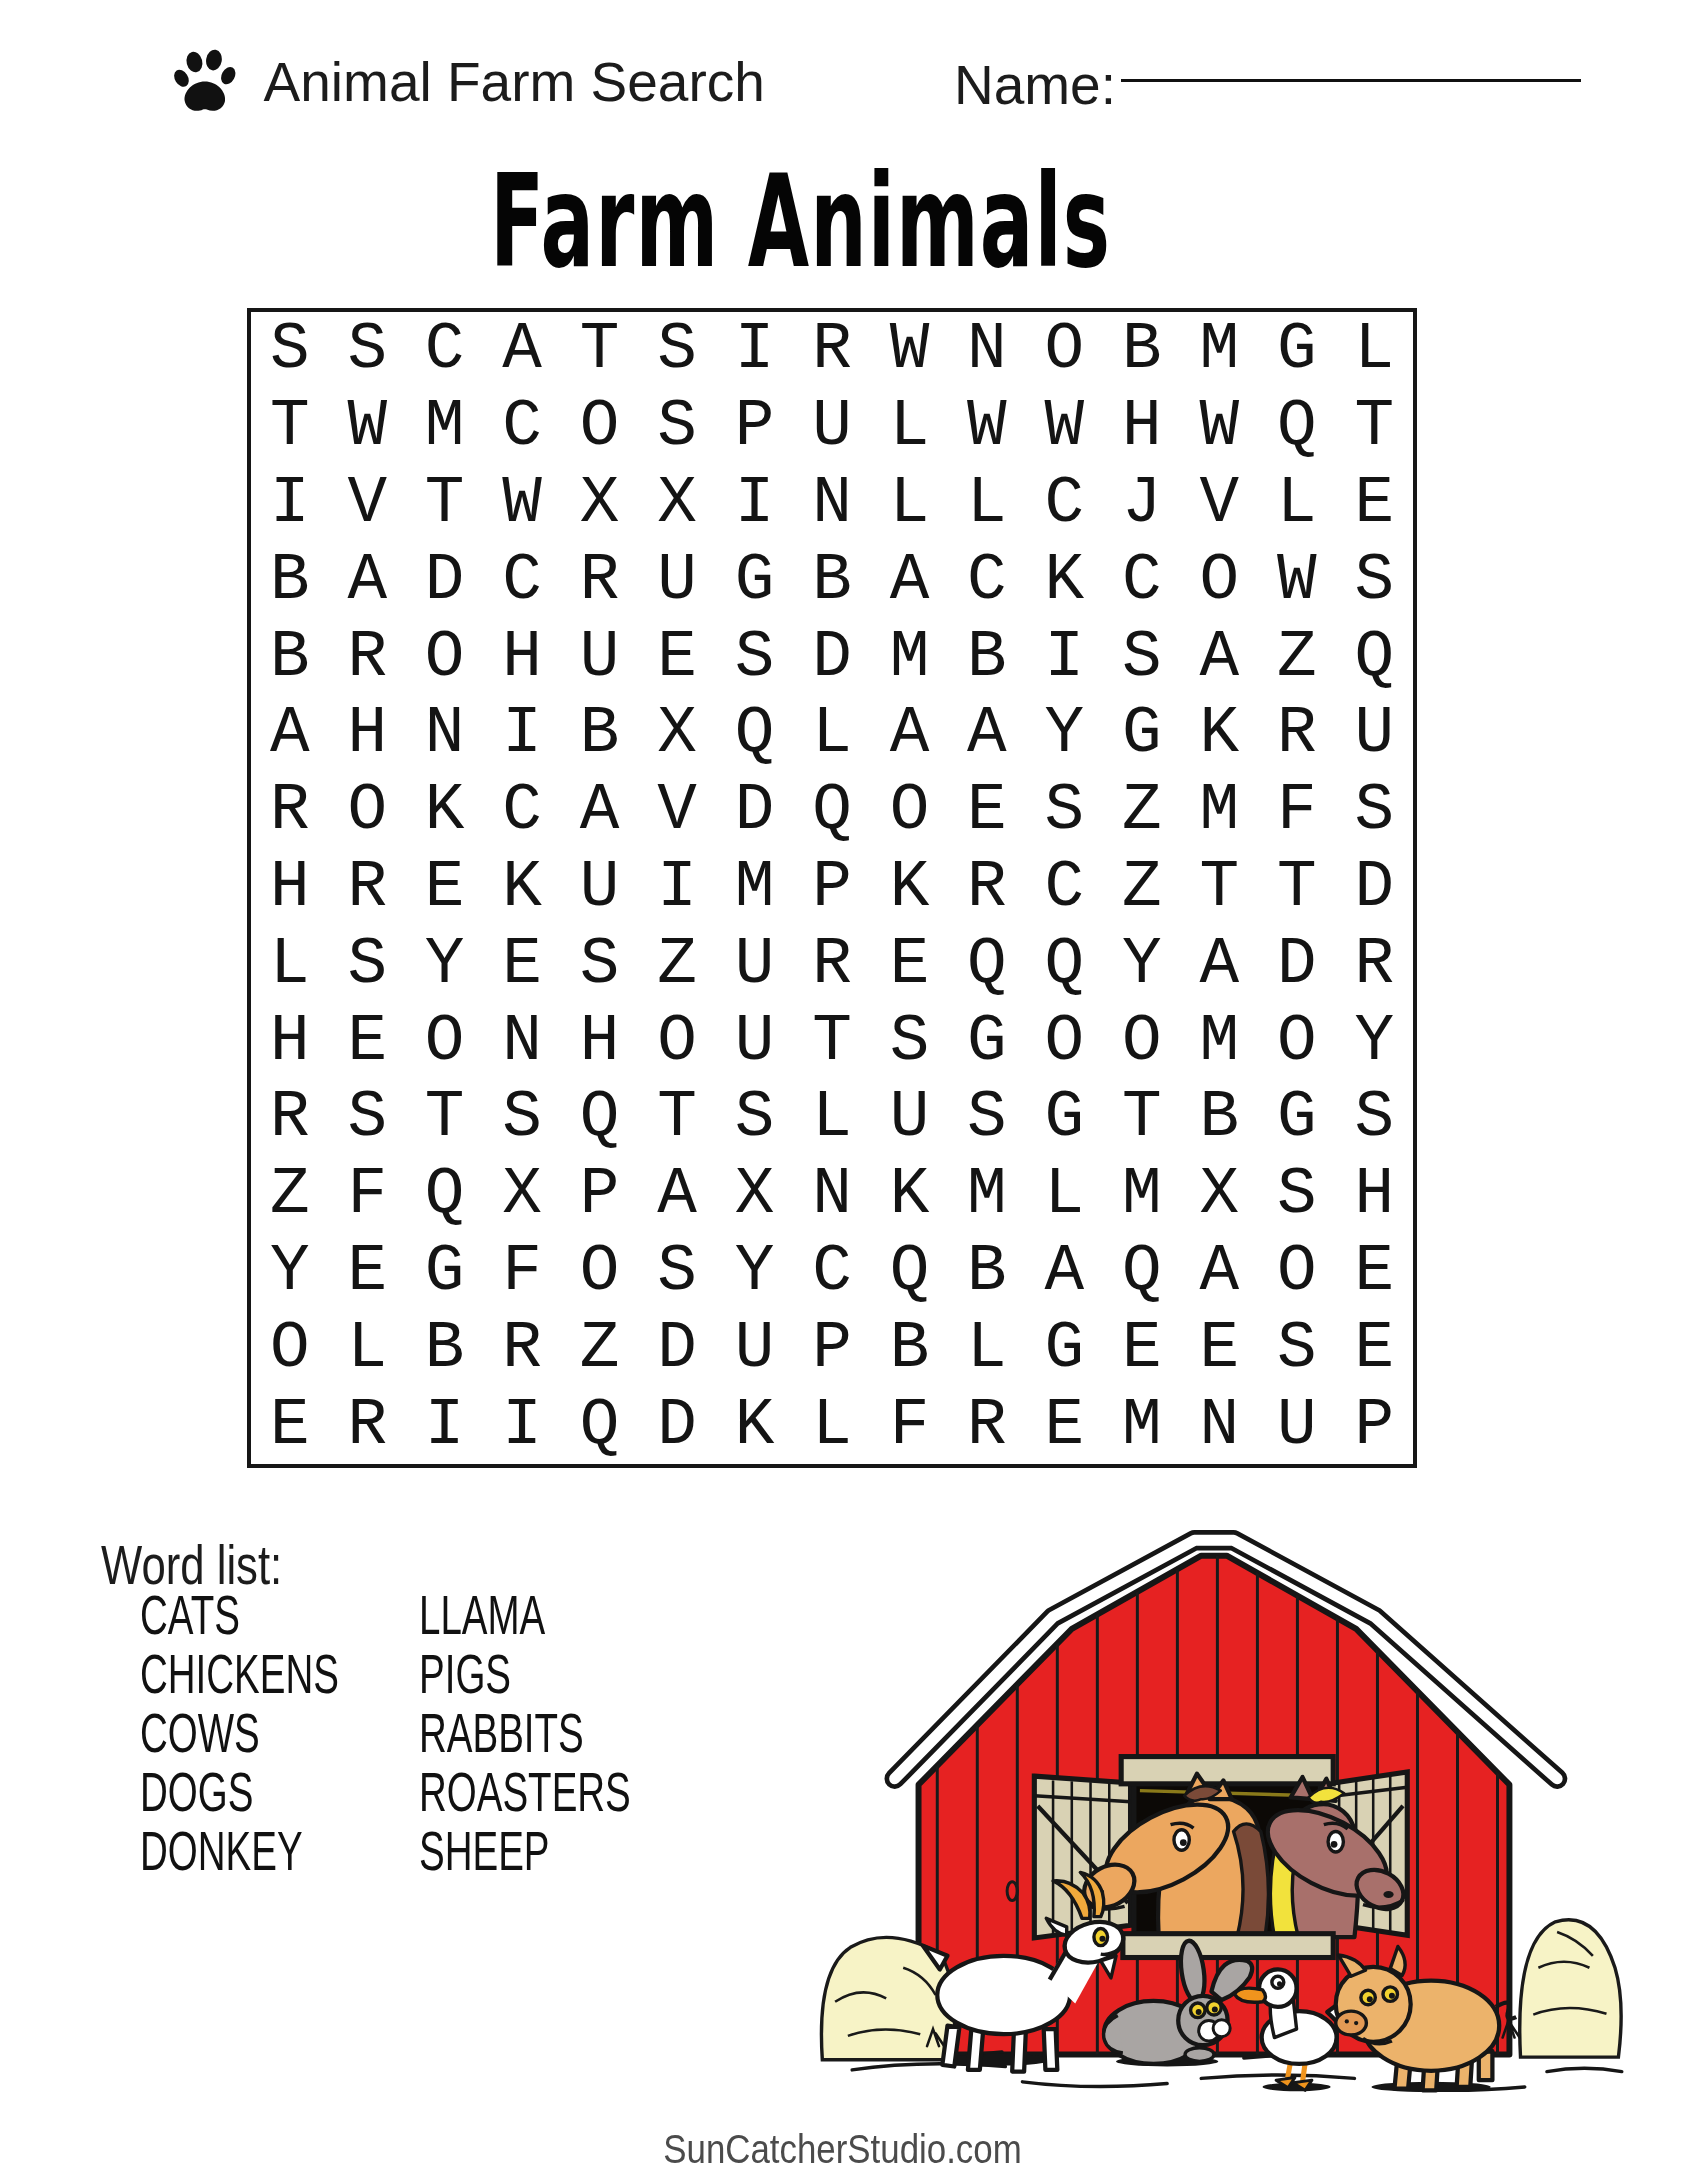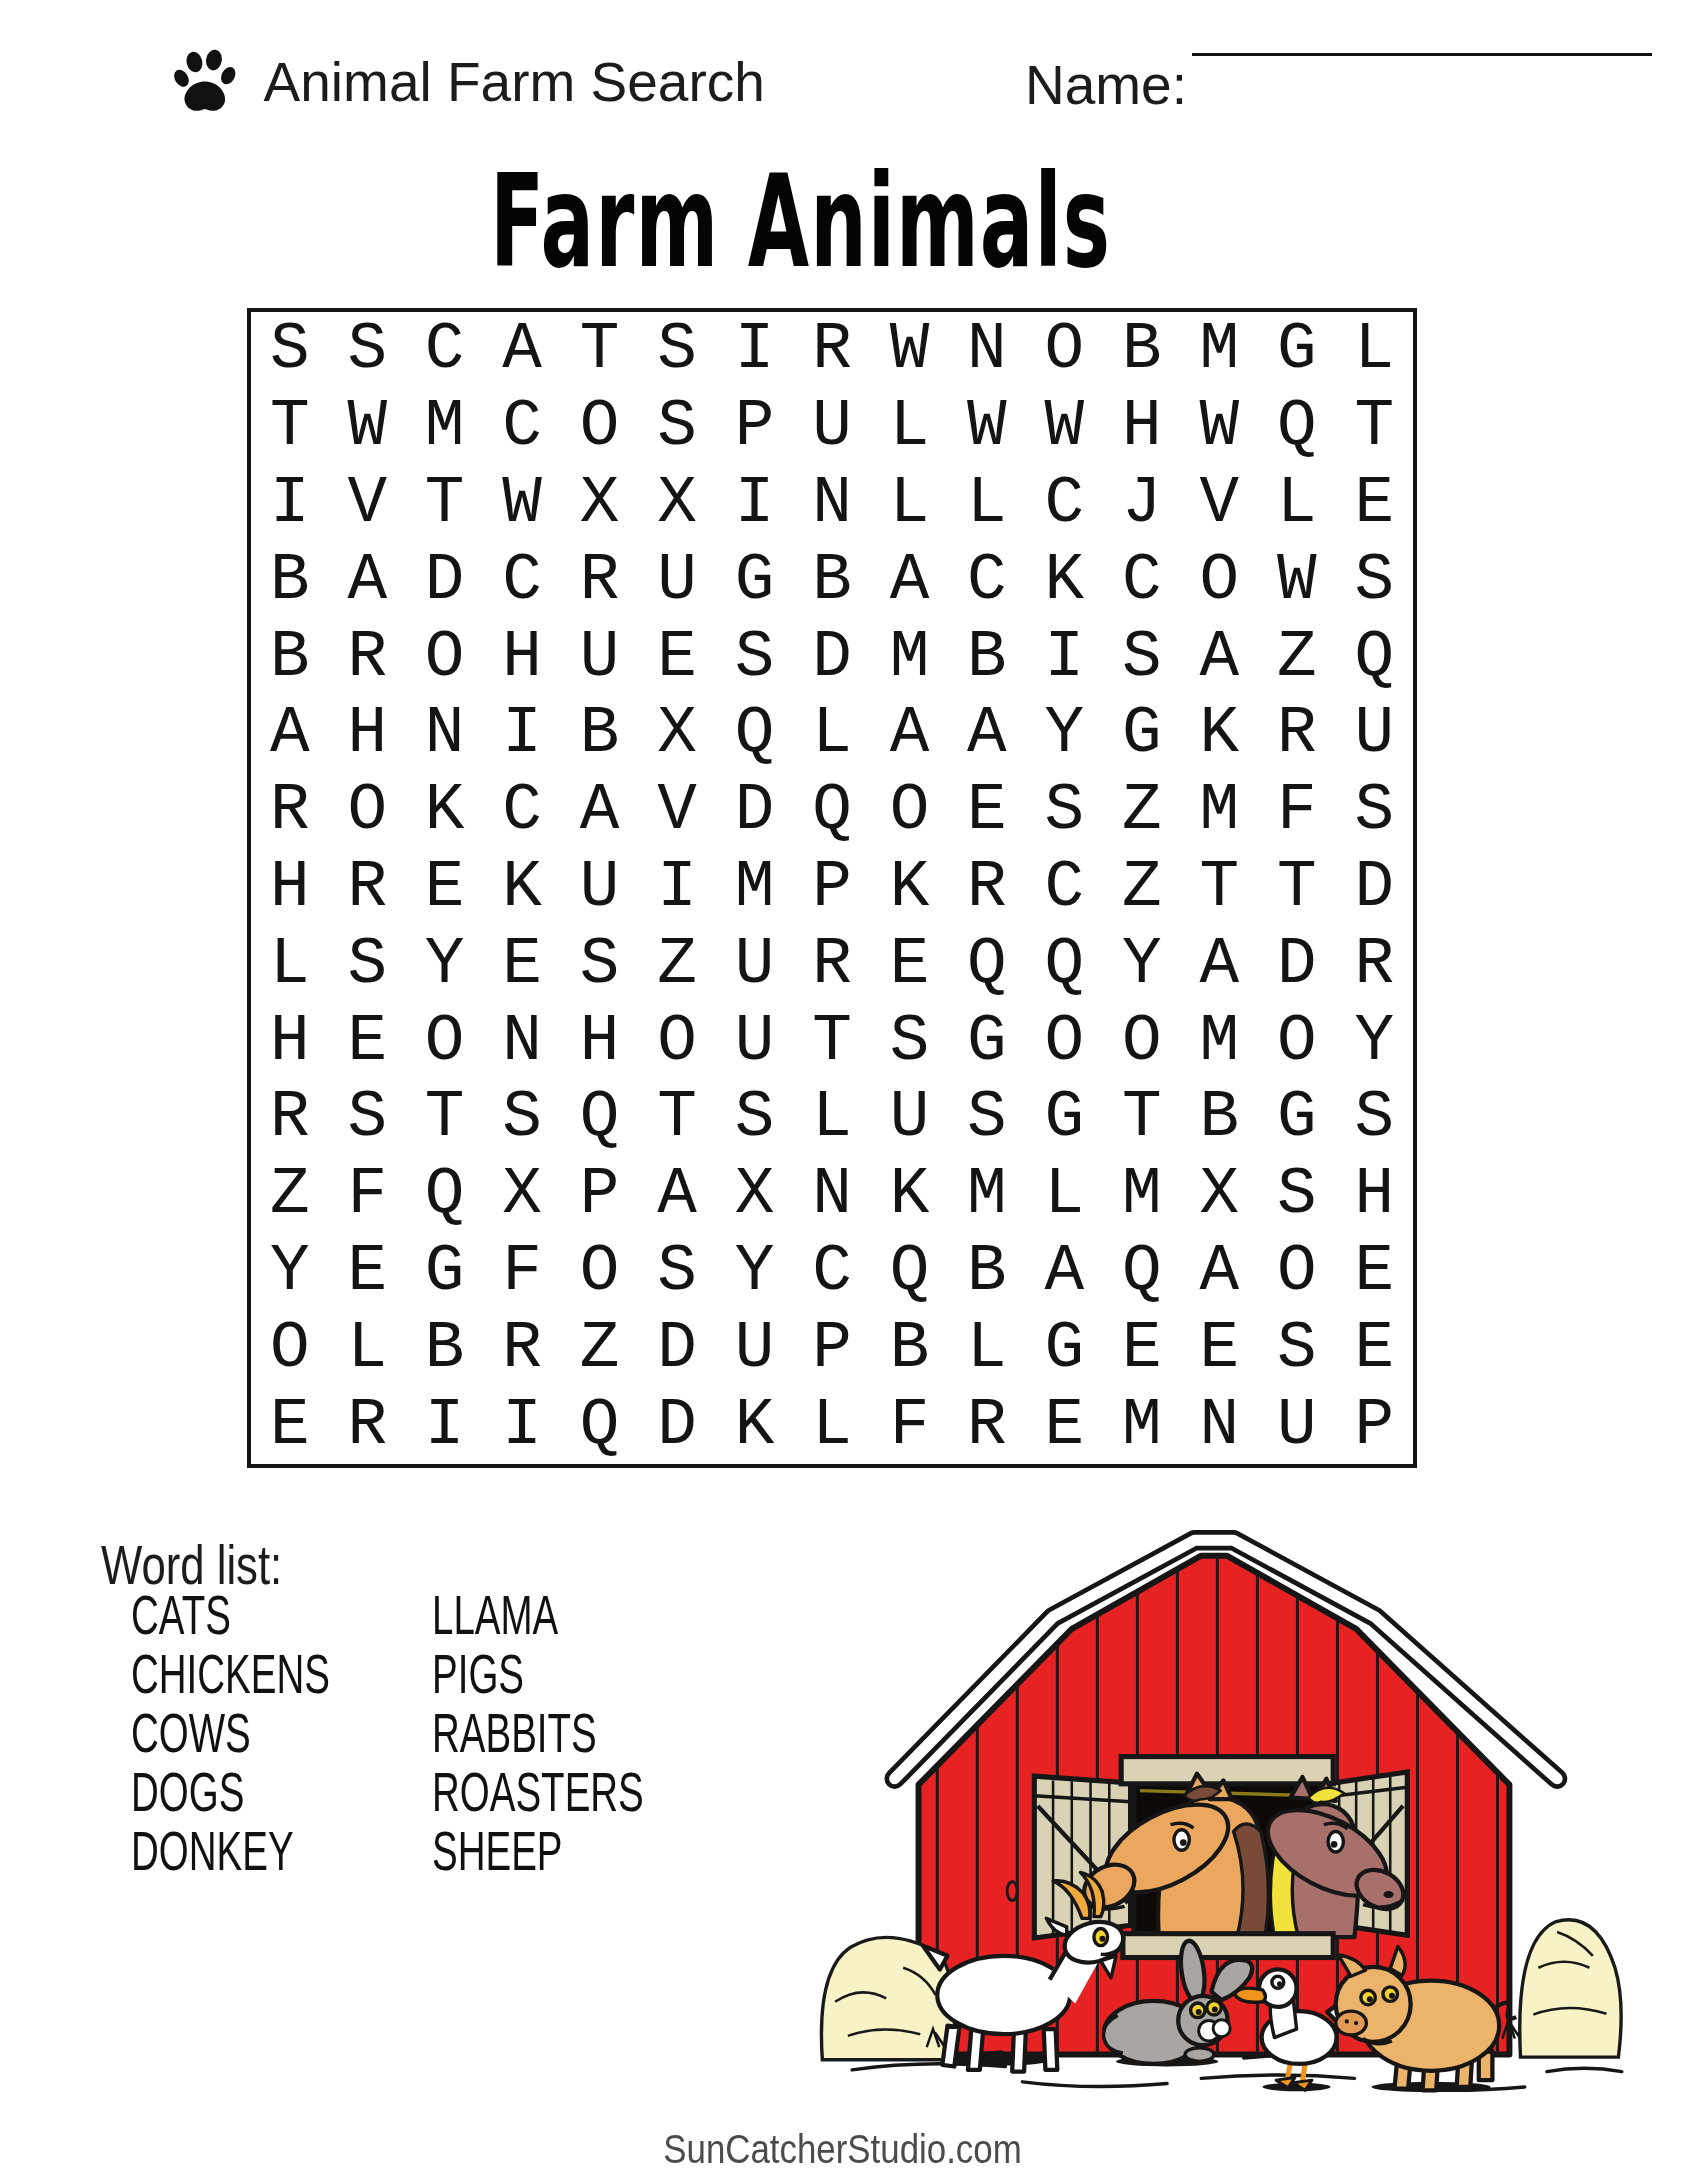--- a/index.html
+++ b/index.html
@@ -4,42 +4,42 @@
 <style>
   html,body{margin:0;padding:0;}
   body{
     width:1685px;height:2181px;position:relative;background:#ffffff;
     font-family:"Liberation Sans",sans-serif;color:#161616;overflow:hidden;
   }
   
   .hdr-left{position:absolute;left:173px;top:49px;display:flex;align-items:center;gap:25.6px;}
   .paw{width:65px;height:65px;}
   .hdr-title{font-size:55px;color:#1c1c1c;white-space:nowrap;}
-  .name-block{position:absolute;left:1025px;top:53px;display:flex;align-items:flex-start;}
+  .name-block{position:absolute;left:954px;top:53px;display:flex;align-items:center;}
   .name-label{font-size:55px;color:#1c1c1c;}
   .name-line{width:460px;height:0;border-bottom:3.4px solid #111;margin:0 0 8.5px 5.1px;}
   
   .puzzle-title{
     position:absolute;left:-42px;top:147px;width:1685px;text-align:center;
     font-family:"DejaVu Sans",sans-serif;font-weight:bold;font-size:128px;
     letter-spacing:1.7px;transform:scaleX(0.62);transform-origin:center top;color:#050505;
     white-space:nowrap;
   }
   
   .grid{
     position:absolute;left:247px;top:308px;width:1170px;height:1160px;
     border:4.3px solid #161616;box-sizing:border-box;background:#fff;
     display:grid;grid-template-columns:repeat(15,1fr);grid-template-rows:repeat(15,1fr);
     font-family:"Liberation Mono",monospace;font-size:66px;color:#141414;
   }
   .cell{display:flex;align-items:center;justify-content:center;line-height:1;}
   
   .wl-heading{position:absolute;left:101px;top:1532px;font-size:56px;color:#1c1c1c;
     transform:scaleX(0.78);transform-origin:left top;white-space:nowrap;}
-  .wl-cols{position:absolute;left:131px;top:1586px;display:flex;gap:22px;}
+  .wl-cols{position:absolute;left:140px;top:1586px;display:flex;}
   .wcol{width:279px;display:flex;flex-direction:column;}
   .wcol:nth-child(2){width:247px;}
   .word{font-size:55px;line-height:59px;color:#111;transform:scaleX(0.70);
     transform-origin:left center;white-space:nowrap;}
   
   .barn{position:absolute;left:801px;top:1525px;width:843px;height:596px;}
   
   .footer{
     position:absolute;left:0;top:2126px;width:1685px;text-align:center;
     font-size:41px;color:#4b4b4b;transform:scaleX(0.85);transform-origin:center top;

